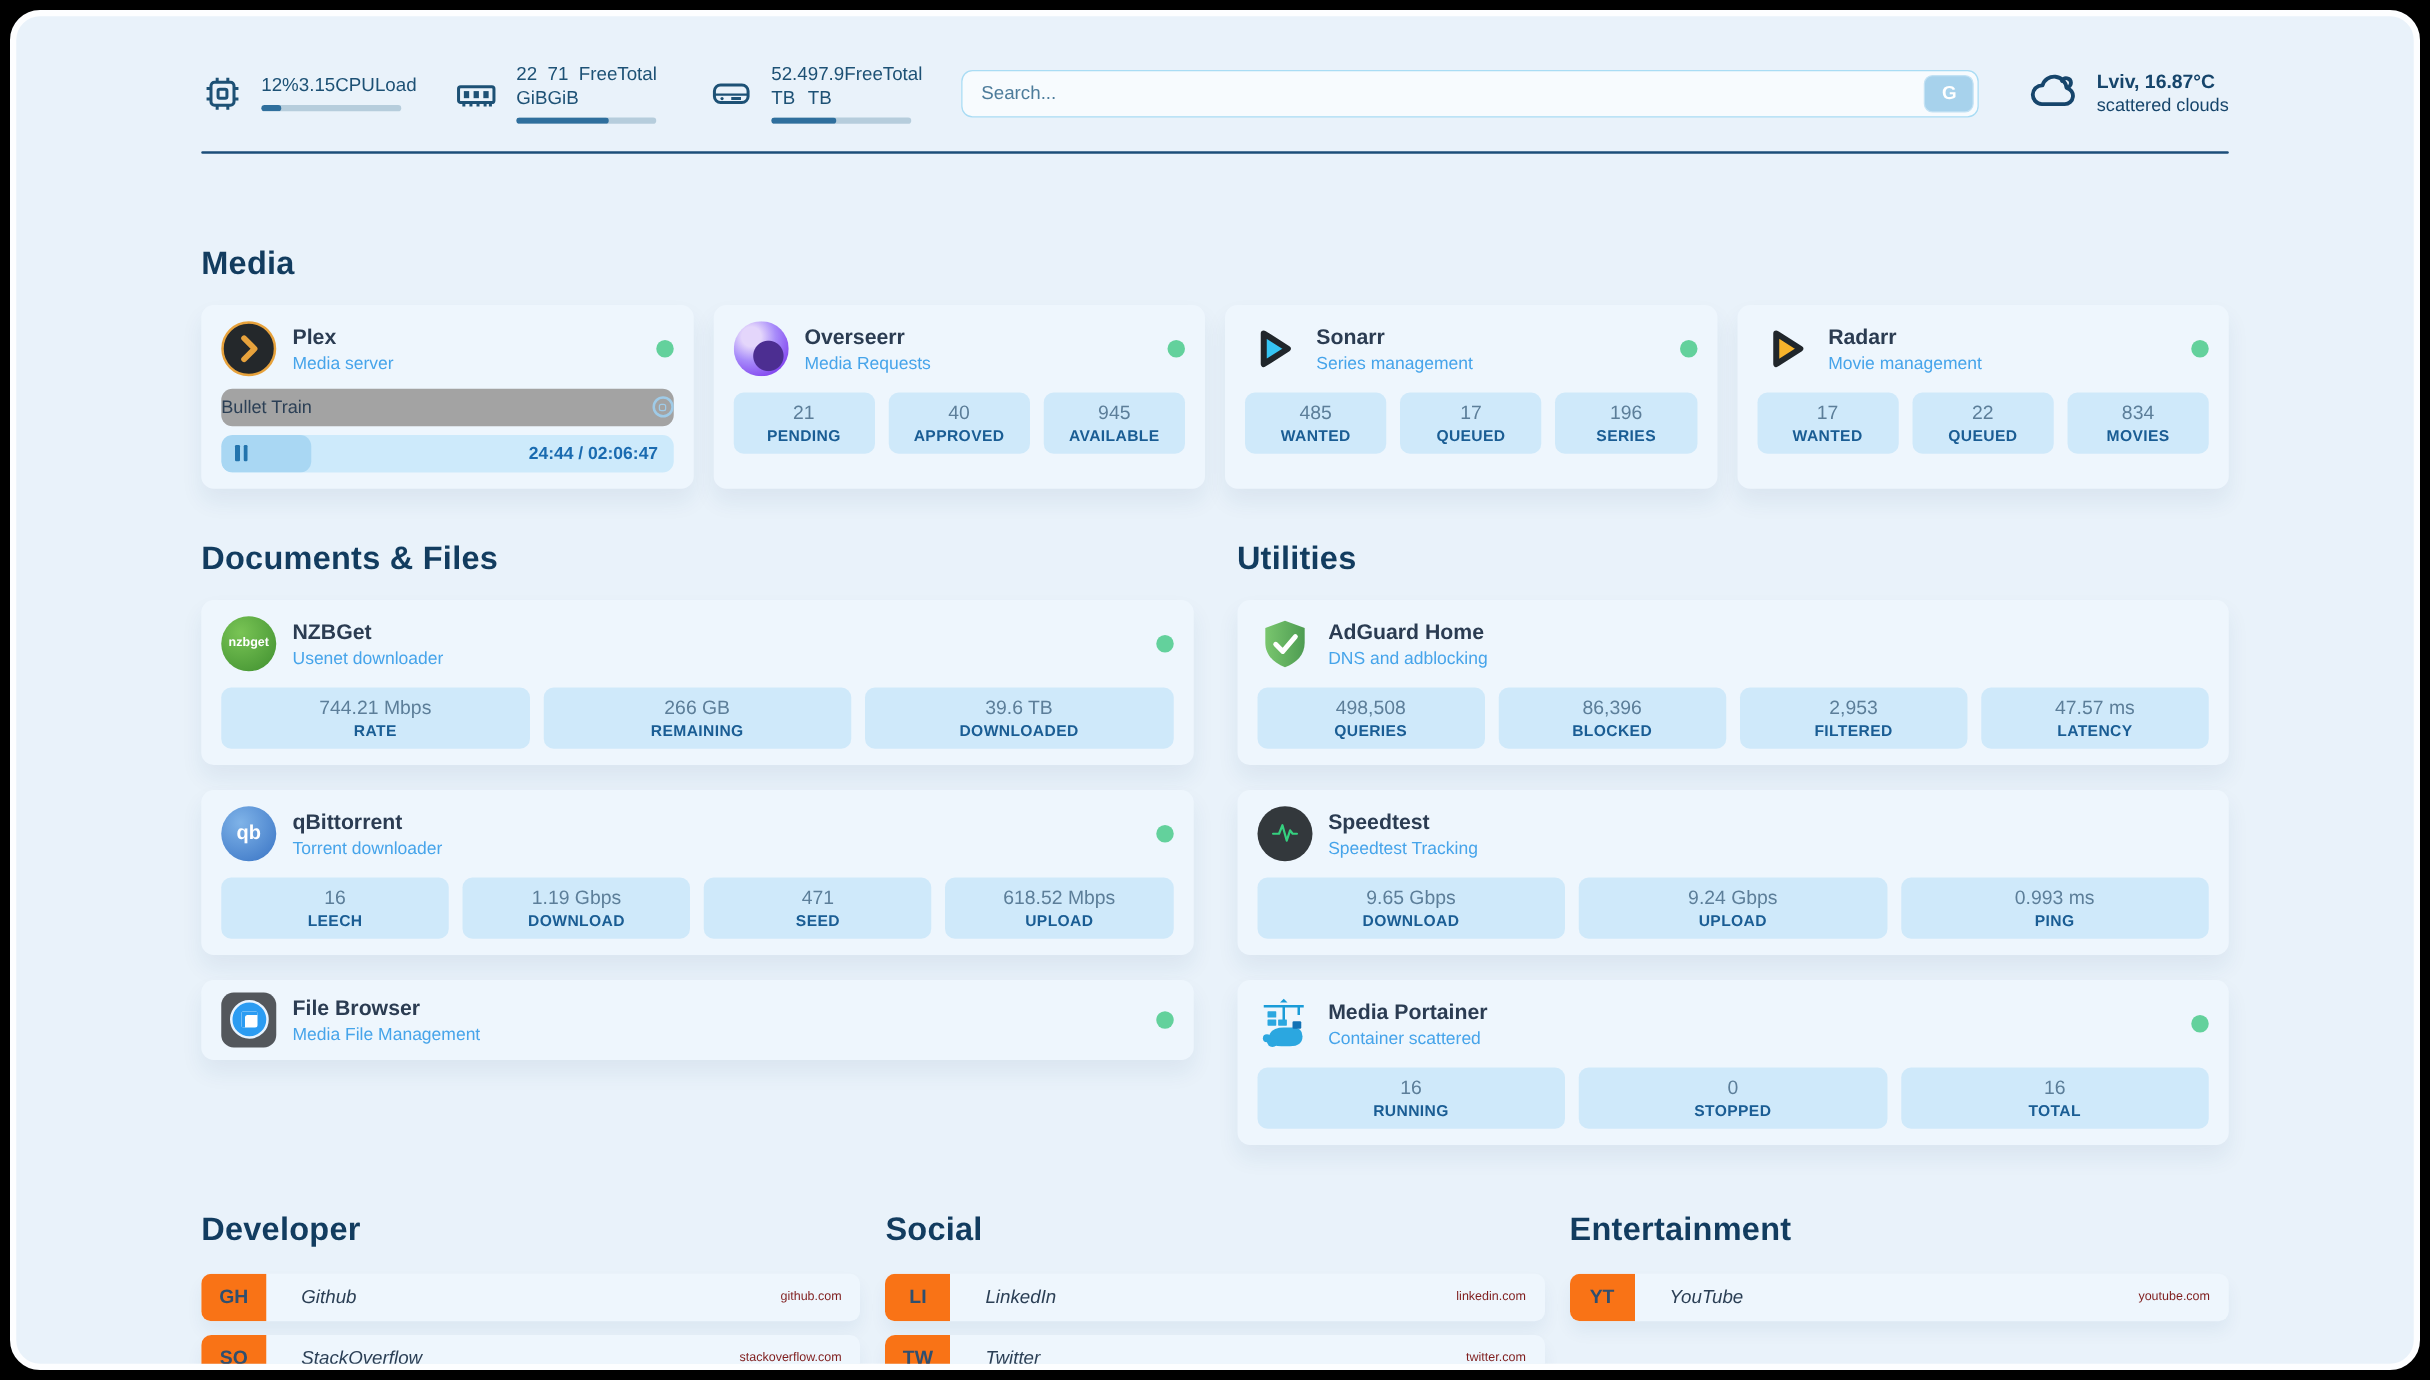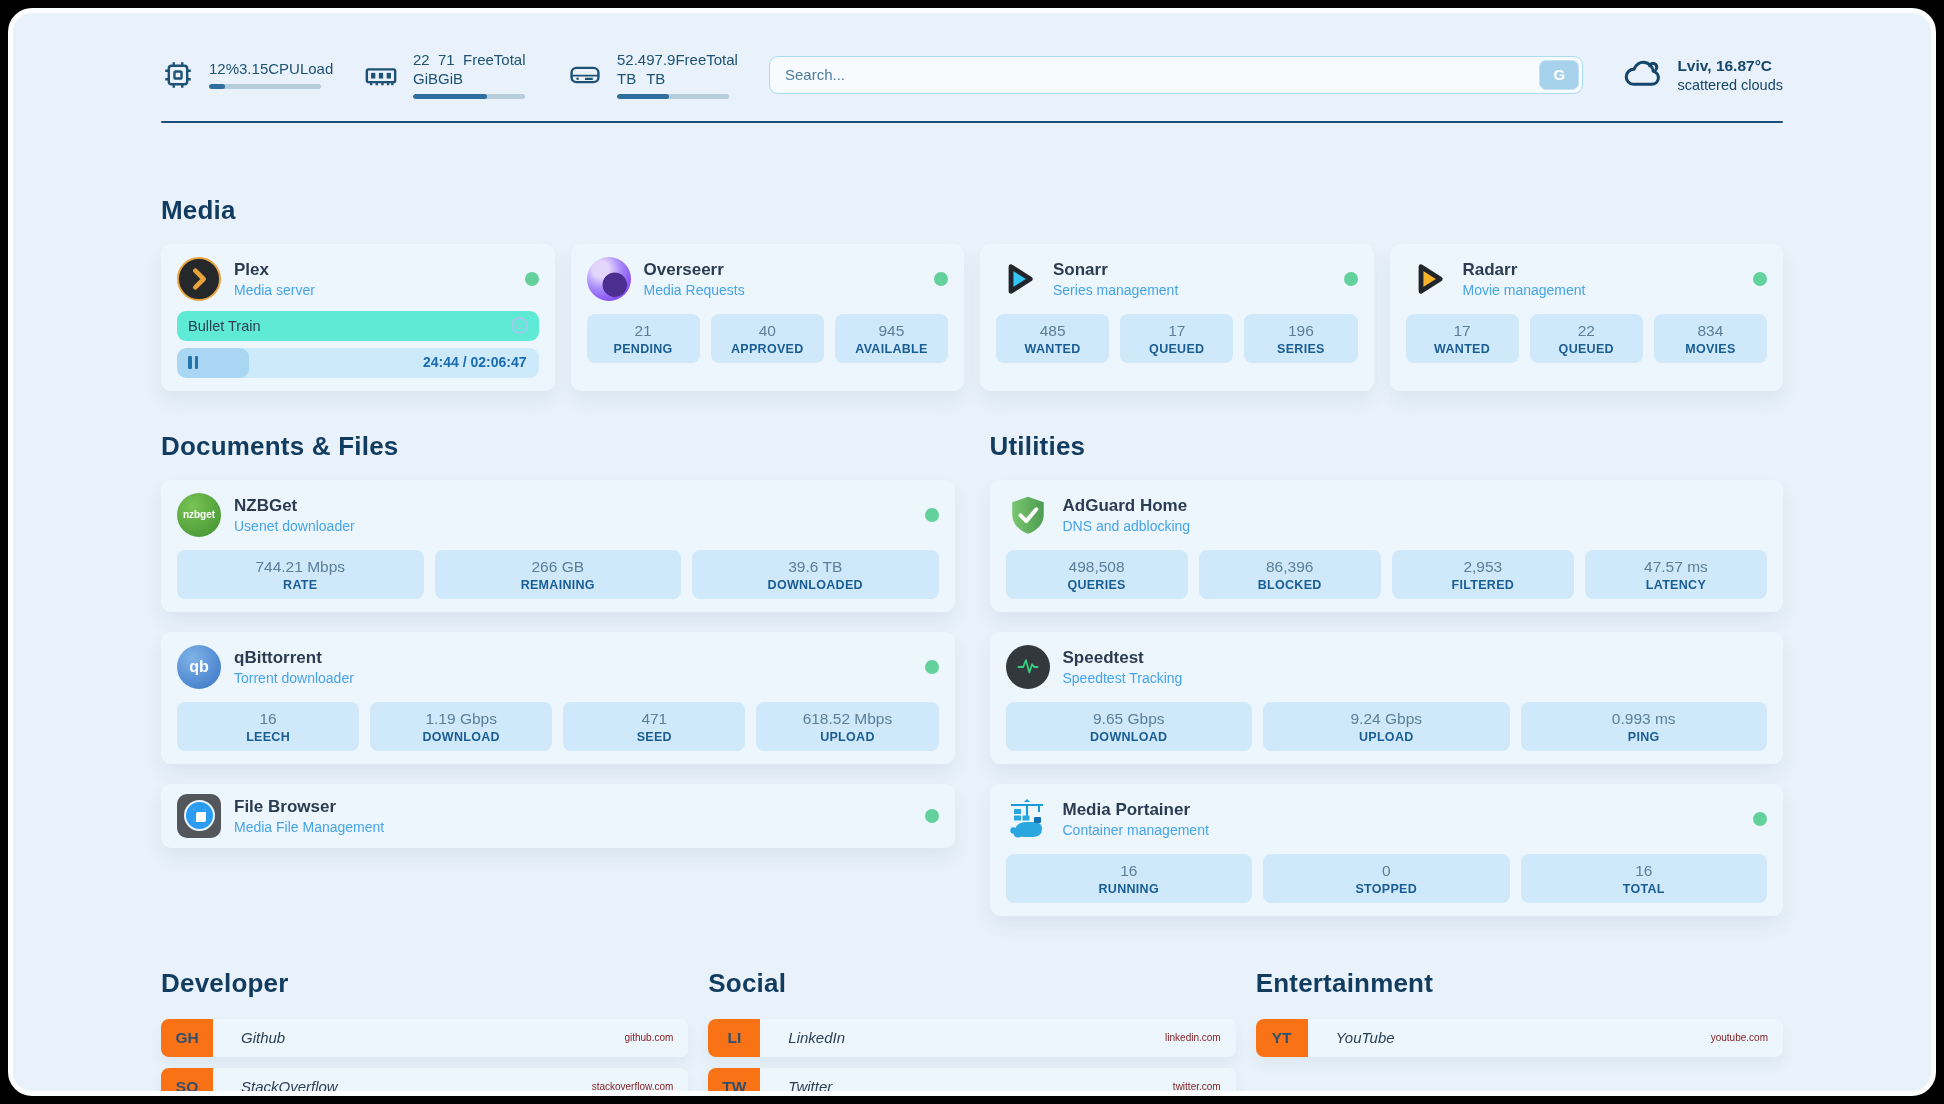--- a/index.html
+++ b/index.html
@@ -70,22 +70,22 @@
   .qb-logo { border-radius:50%; background:radial-gradient(circle at 35% 30%, #7fb3e8, #3873c4);
     color:#fff; font-size:16px; font-weight:700; }
   .speedtest-logo { border-radius:50%; background:#33383c; }
   .fb-logo { border-radius:10px; background:#53575c; }
   .fb-inner { width:31px; height:31px; border-radius:50%; background:#2b9cf2;
     border:2.5px solid #e8f4ff; display:flex; align-items:center; justify-content:center; }
   .fb-floppy { width:13px; height:13px; background:#fff; border-radius:2px;
     box-shadow: inset 0 -5px 0 rgba(43,156,242,0), inset 3px 3px 0 #2b9cf2; }
 
   
-  .np-row { margin-top:10px; height:30px; background:#5eead4; border-radius:9px;
-    display:flex; align-items:center; padding:0 11px; }
+  .np-row { margin-top:10px; height:30px; background:#a3a3a3; border-radius:9px;
+    display:flex; align-items:center; padding:0 0; }
   .np-title { font-size:14.5px; color:#2b3f55; }
   .circle-sq { margin-left:auto; width:17px; height:17px; border:2px solid #9fcbe8;
     border-radius:50%; display:flex; align-items:center; justify-content:center; }
   .circle-sq i { display:block; width:6px; height:6px; border:1.6px solid #9fcbe8;
     border-radius:2px; }
   .prog-row { position:relative; margin-top:7px; height:30px; background:#cdeafb;
     border-radius:9px; overflow:hidden; }
   .prog-fill { position:absolute; left:0; top:0; bottom:0; background:#a9d7f3;
     border-radius:9px; }
   .pause { position:absolute; left:11px; top:8px; display:flex; gap:3px; }
@@ -501,21 +501,21 @@
                 <rect x="16.5" y="18.5" width="7" height="5" rx="0.5"></rect>
               </g>
               <path d="M9 32 q2 -7 12 -7 h7 q8 0 8 7 q0 8 -10 8 h-7 q-10 0 -10 -8z" fill="#2ba7e0"></path>
               <rect x="28" y="20" width="7" height="6" rx="1" fill="#1272b5"></rect>
               <circle cx="12" cy="36" r="4.5" fill="#2ba7e0"></circle>
               <circle cx="7.5" cy="33.5" r="3.2" fill="#2ba7e0"></circle>
             </svg>
           </span>
           <div class="titles">
             <span class="svc-name">Media Portainer</span>
-            <span class="svc-sub">Container management</span>
+            <span class="svc-sub">Container scattered</span>
           </div>
           <span class="dot"></span>
         </div>
         <div class="stats">
           <div class="stat">
             <div class="v">16</div>
             <div class="l">RUNNING</div>
           </div>
           <div class="stat">
             <div class="v">0</div>

